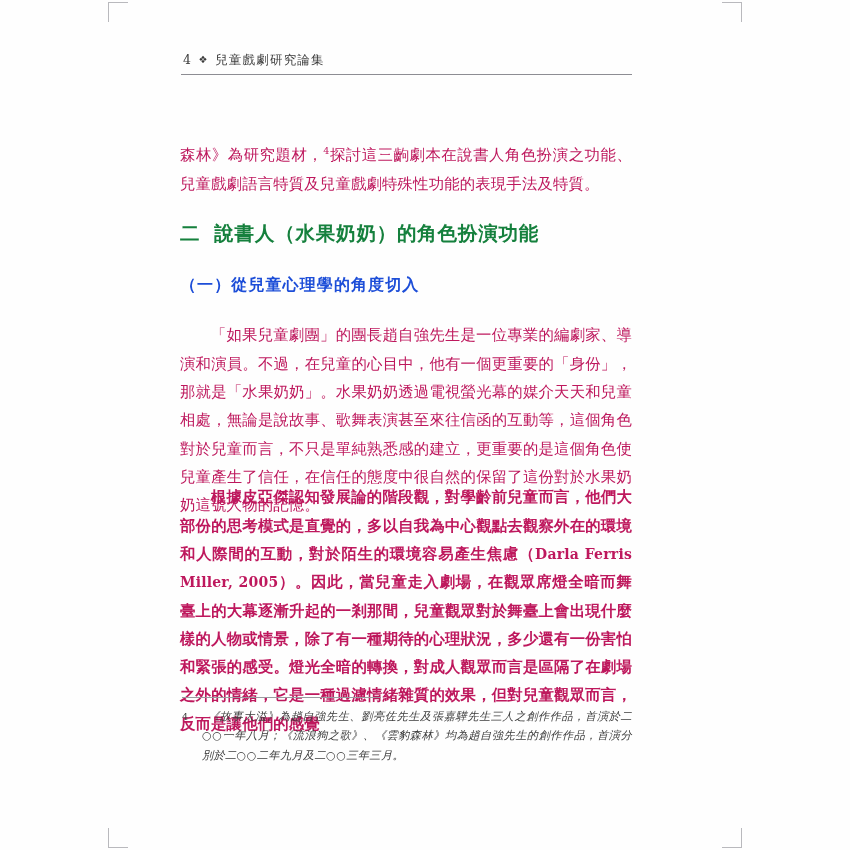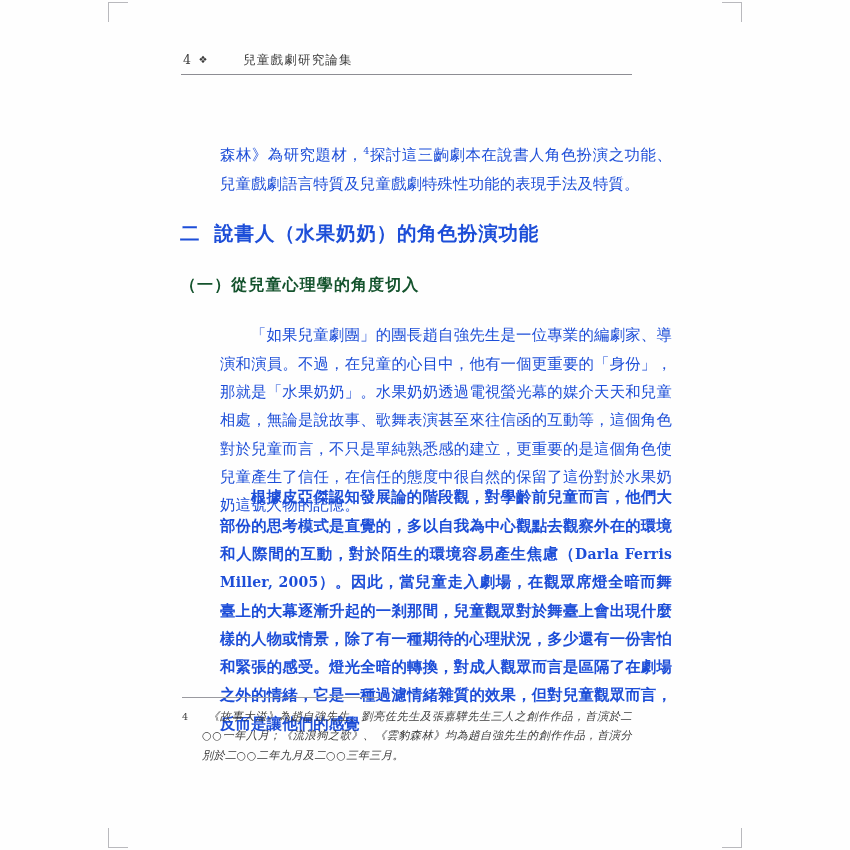--- a/index.html
+++ b/index.html
@@ -84,42 +84,40 @@
   }
   .running-head .ornament {
     font-size: 10px;
     color: #3a3a3a;
     position: relative;
     top: -1px;
   }
   .running-head .title-text {
     font-size: 12.5px;
     letter-spacing: 1.2px;
-    margin-left: 28px;
   }
   .head-rule {
     position: absolute;
     left: 1px;
     top: 74px;
     width: 451px;
     height: 1px;
     background: #8d8d93;
   }
 
   
   .para {
     position: absolute;
     width: 452px;
     font-size: 15.4px;
     line-height: 28.3px;
     text-align: justify;
     text-align-last: left;
     letter-spacing: 0.15px;
-    color: #1d4ed8;
-    margin-left: 40px;
+    color: #be185d;
   }
   .para .indent2 { display: inline-block; width: 2em; }
   .para sup {
     font-size: 9.5px;
     vertical-align: super;
     line-height: 0;
   }
   .latin {
     font-family: "DejaVu Serif", "Liberation Serif", serif;
     font-size: 14px;
@@ -129,31 +127,31 @@
   #para-1 { top: 126px; }
 
   
   .heading-1 {
     position: absolute;
     top: 204px;
     width: 452px;
     font-size: 19.5px;
     font-weight: bold;
     letter-spacing: 0.8px;
-    color: #1d4ed8;
+    color: #15803d;
   }
   .heading-1 .num { margin-right: 14px; }
 
   .heading-2 {
     position: absolute;
     top: 259px;
     width: 452px;
     font-size: 16px;
     letter-spacing: 1.1px;
-    color: #14532d;
+    color: #1d4ed8;
   }
 
   #para-2 { top: 306px; }
   #para-3 { top: 468px; font-weight: bold; }
 
   
   .footnote-rule {
     position: absolute;
     left: 2px;
     top: 697px;

